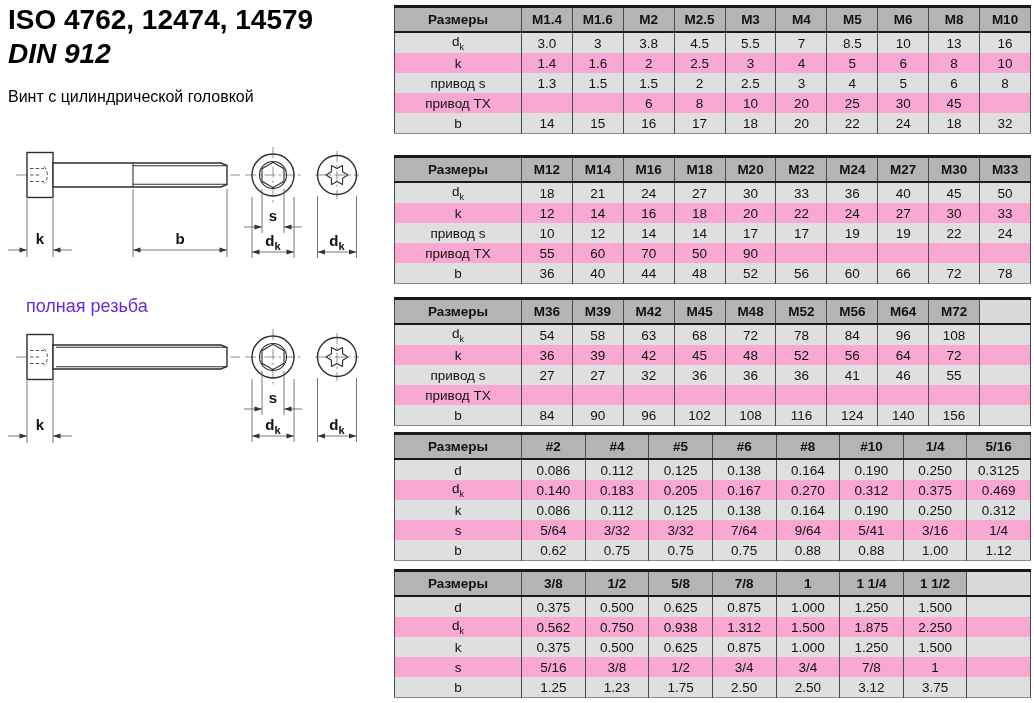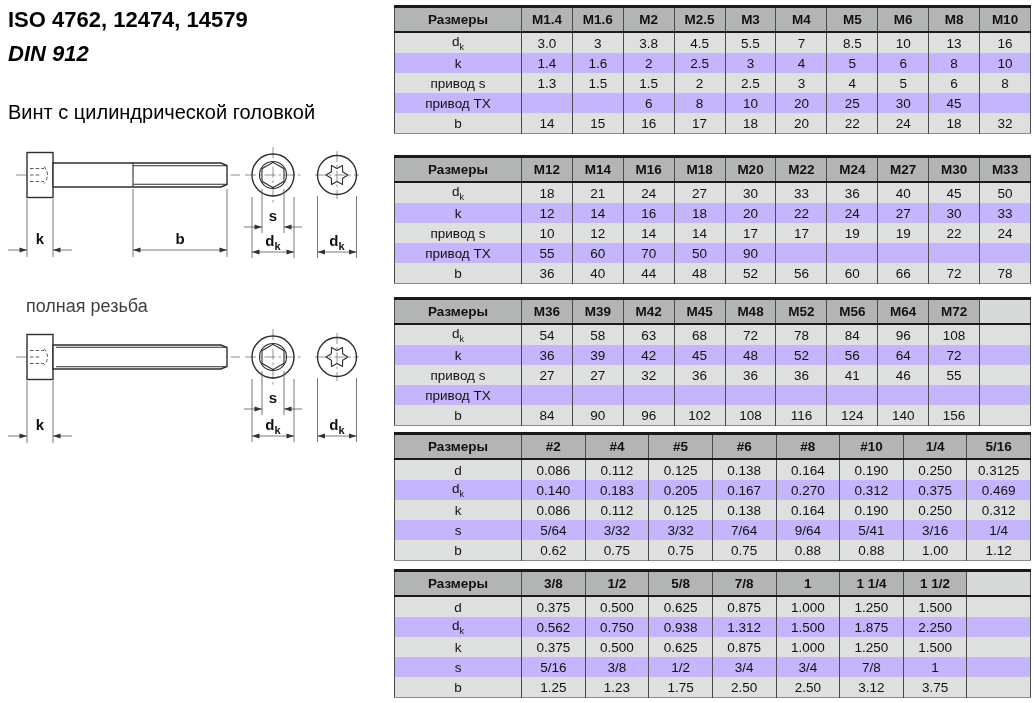--- a/index.html
+++ b/index.html
@@ -7,42 +7,42 @@
     --band-bg:#dedfdf;
     --border-dark:#1a1a1a;
     --grid:#4a4a4a;
   }
   html,body{margin:0;padding:0;overflow:hidden;}
   body{
     width:1034px;height:703px;position:relative;background:#ffffff;
     font-family:"Liberation Sans",sans-serif;color:#111;
   }
   
-  .title-line{position:absolute;left:8px;font-weight:bold;font-size:22px;line-height:24px;color:#000;}
+  .title-line{position:absolute;left:8px;font-weight:bold;font-size:28px;line-height:24px;color:#000;}
   #title1{top:8px;}
   #title2{top:42px;font-style:italic;}
-  #product-name{position:absolute;left:8px;top:101px;font-size:20px;color:#000;}
-  #full-thread-label{position:absolute;left:26px;top:296px;font-size:18px;color:#404040;text-align:center;}
+  #product-name{position:absolute;left:8px;top:88px;font-size:16px;color:#000;}
+  #full-thread-label{position:absolute;left:26px;top:296px;font-size:18px;color:#6d28d9;text-align:center;}
   
   svg{position:absolute;left:0;}
   #drawing-1{top:139px;}
   #drawing-2{top:316px;}
   .obj{stroke:#2e2e2e;stroke-width:1.4;fill:none;}
   .objf{stroke:#2e2e2e;stroke-width:1.4;fill:#ffffff;}
   .obj2{stroke:#2e2e2e;stroke-width:1.1;fill:none;}
   .thin{stroke:#555;stroke-width:0.8;fill:none;}
   .cl{stroke:#777;stroke-width:0.8;fill:none;stroke-dasharray:11 3 2.5 3;}
   .hid{stroke:#444;stroke-width:0.9;fill:none;stroke-dasharray:3.5 2.2;}
   .arr{fill:#333;stroke:none;}
   .dimtext{font-family:"Liberation Sans",sans-serif;font-weight:bold;font-size:15px;fill:#111;text-anchor:middle;}
   
   .dim-table{
     position:absolute;left:394px;width:637px;
     border-collapse:collapse;table-layout:fixed;
-    font-size:13.5px;background:#c4b5fd;
+    font-size:13.5px;background:#f9a8d4;
     border-left:1px solid var(--grid);
     border-right:1px solid var(--grid);
     border-top:3px solid var(--border-dark);
     border-bottom:1px solid #8a8a8a;
   }
   .dim-table col.label-col{width:127px;}
   .dim-table th,.dim-table td{
     padding:0;text-align:center;vertical-align:middle;
     border-left:1px solid var(--grid);
     white-space:nowrap;overflow:hidden;

